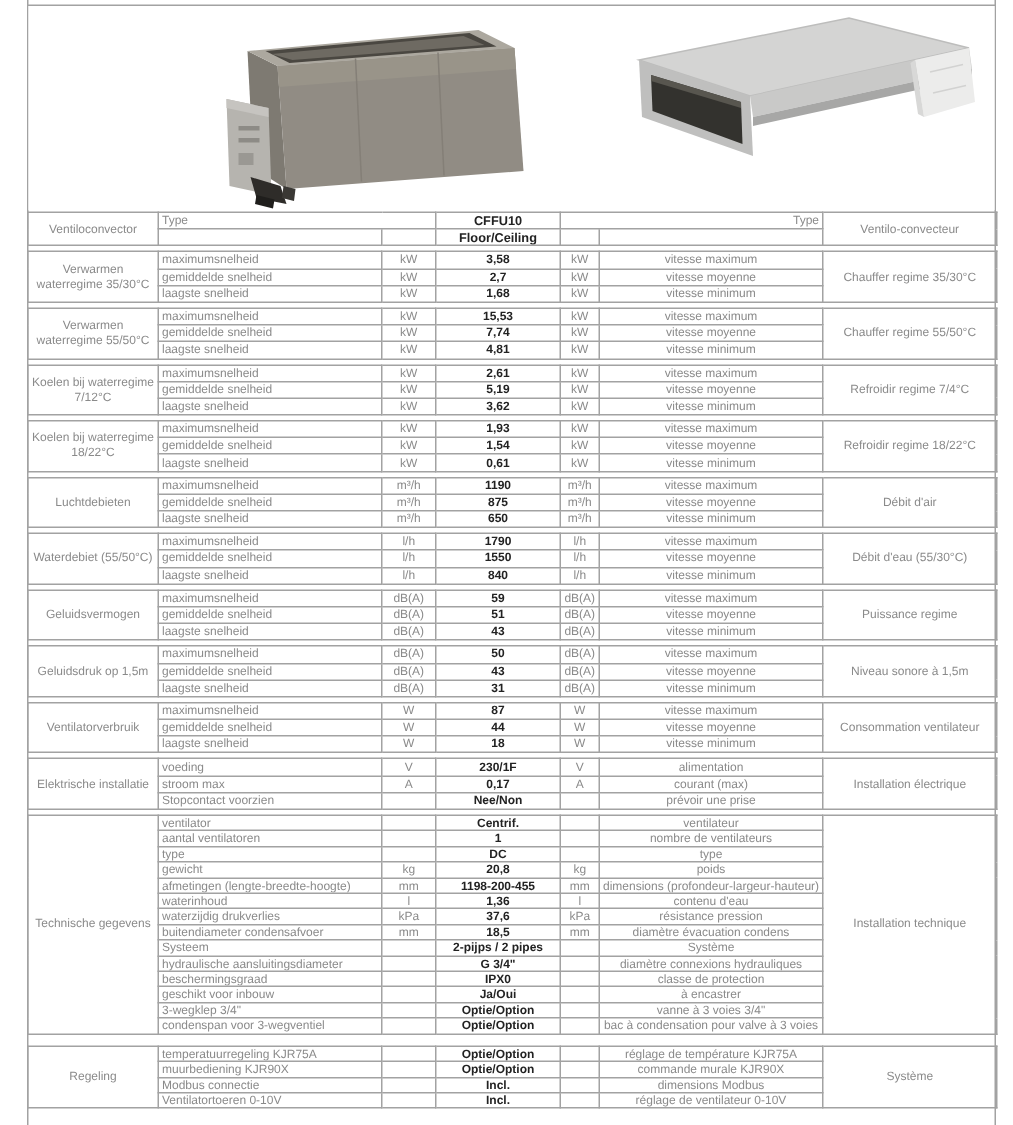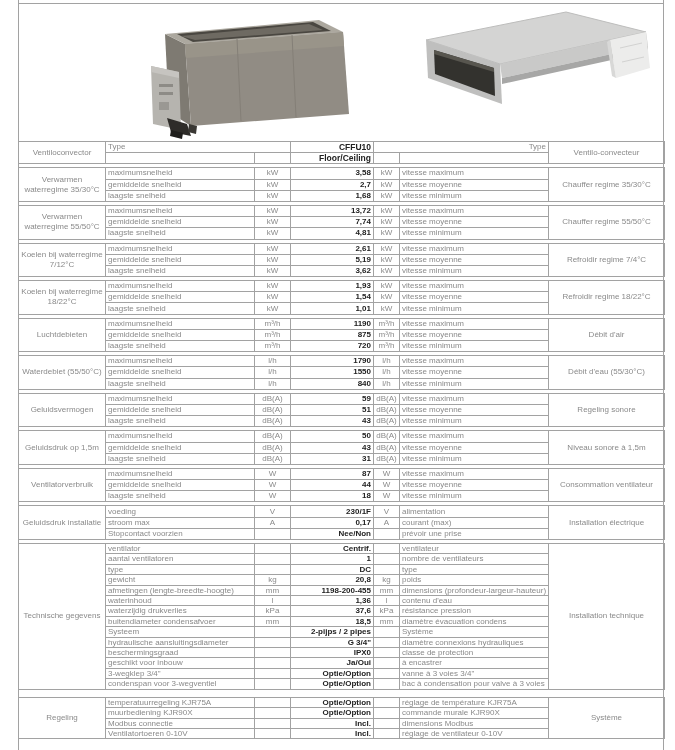--- a/index.html
+++ b/index.html
@@ -25,23 +25,23 @@
     font-size:8px;line-height:10px;height:10.2px;
     color:#8a8a8a;padding:0 2px;overflow:hidden;white-space:nowrap;
     vertical-align:middle;
   }
   table.dense td{height:9.4px;line-height:9.4px;}
   table.grp td.cat, table.grp td.lab{
     text-align:center;white-space:normal;line-height:10px;font-size:8px;
   }
   table.grp td.u, table.grp td.u2{text-align:center;padding:0;}
   table.grp td.v{
-    text-align:right;font-weight:bold;color:#222222;font-size:8px;
+    text-align:center;font-weight:bold;color:#222222;font-size:8px;
   }
-  table.grp td.f{text-align:left;}
+  table.grp td.f{text-align:center;}
   table.grp td.hl{text-align:left;vertical-align:top;}
   table.grp td.hr{text-align:right;vertical-align:top;}
   table.hdr td.v{font-size:8.5px;}
   #gap-before-regeling{height:4px;}
 </style>
 </head>
 <body>
 
 <div class="vline" id="vline-left"></div>
 <div class="vline" id="vline-right"></div>
@@ -155,21 +155,21 @@
         <col style="width: 83px;">
         <col style="width: 26px;">
         <col style="width: 149px;">
         <col style="width: 116px;">
       </colgroup>
       <tbody>
         <tr>
           <td class="cat" rowspan="3">Verwarmen waterregime 55/50°C</td>
           <td class="d">maximumsnelheid</td>
           <td class="u">kW</td>
-          <td class="v">13,72</td>
+          <td class="v">15,53</td>
           <td class="u2">kW</td>
           <td class="f">vitesse maximum</td>
           <td class="lab" rowspan="3">Chauffer regime 55/50°C</td>
         </tr>
         <tr>
           <td class="d">gemiddelde snelheid</td>
           <td class="u">kW</td>
           <td class="v">7,74</td>
           <td class="u2">kW</td>
           <td class="f">vitesse moyenne</td>
@@ -242,21 +242,21 @@
         <tr>
           <td class="d">gemiddelde snelheid</td>
           <td class="u">kW</td>
           <td class="v">1,54</td>
           <td class="u2">kW</td>
           <td class="f">vitesse moyenne</td>
         </tr>
         <tr>
           <td class="d">laagste snelheid</td>
           <td class="u">kW</td>
-          <td class="v">1,01</td>
+          <td class="v">0,61</td>
           <td class="u2">kW</td>
           <td class="f">vitesse minimum</td>
         </tr>
       </tbody>
     </table>
     <table class="grp">
       <colgroup>
         <col style="width: 87px;">
         <col style="width: 149px;">
         <col style="width: 36px;">
@@ -278,21 +278,21 @@
         <tr>
           <td class="d">gemiddelde snelheid</td>
           <td class="u">m³/h</td>
           <td class="v">875</td>
           <td class="u2">m³/h</td>
           <td class="f">vitesse moyenne</td>
         </tr>
         <tr>
           <td class="d">laagste snelheid</td>
           <td class="u">m³/h</td>
-          <td class="v">720</td>
+          <td class="v">650</td>
           <td class="u2">m³/h</td>
           <td class="f">vitesse minimum</td>
         </tr>
       </tbody>
     </table>
     <table class="grp">
       <colgroup>
         <col style="width: 87px;">
         <col style="width: 149px;">
         <col style="width: 36px;">
@@ -338,21 +338,21 @@
         <col style="width: 116px;">
       </colgroup>
       <tbody>
         <tr>
           <td class="cat" rowspan="3">Geluidsvermogen</td>
           <td class="d">maximumsnelheid</td>
           <td class="u">dB(A)</td>
           <td class="v">59</td>
           <td class="u2">dB(A)</td>
           <td class="f">vitesse maximum</td>
-          <td class="lab" rowspan="3">Regeling sonore</td>
+          <td class="lab" rowspan="3">Puissance regime</td>
         </tr>
         <tr>
           <td class="d">gemiddelde snelheid</td>
           <td class="u">dB(A)</td>
           <td class="v">51</td>
           <td class="u2">dB(A)</td>
           <td class="f">vitesse moyenne</td>
         </tr>
         <tr>
           <td class="d">laagste snelheid</td>
@@ -440,21 +440,21 @@
         <col style="width: 87px;">
         <col style="width: 149px;">
         <col style="width: 36px;">
         <col style="width: 83px;">
         <col style="width: 26px;">
         <col style="width: 149px;">
         <col style="width: 116px;">
       </colgroup>
       <tbody>
         <tr>
-          <td class="cat" rowspan="3">Geluidsdruk installatie</td>
+          <td class="cat" rowspan="3">Elektrische installatie</td>
           <td class="d">voeding</td>
           <td class="u">V</td>
           <td class="v">230/1F</td>
           <td class="u2">V</td>
           <td class="f">alimentation</td>
           <td class="lab" rowspan="3">Installation électrique</td>
         </tr>
         <tr>
           <td class="d">stroom max</td>
           <td class="u">A</td>

